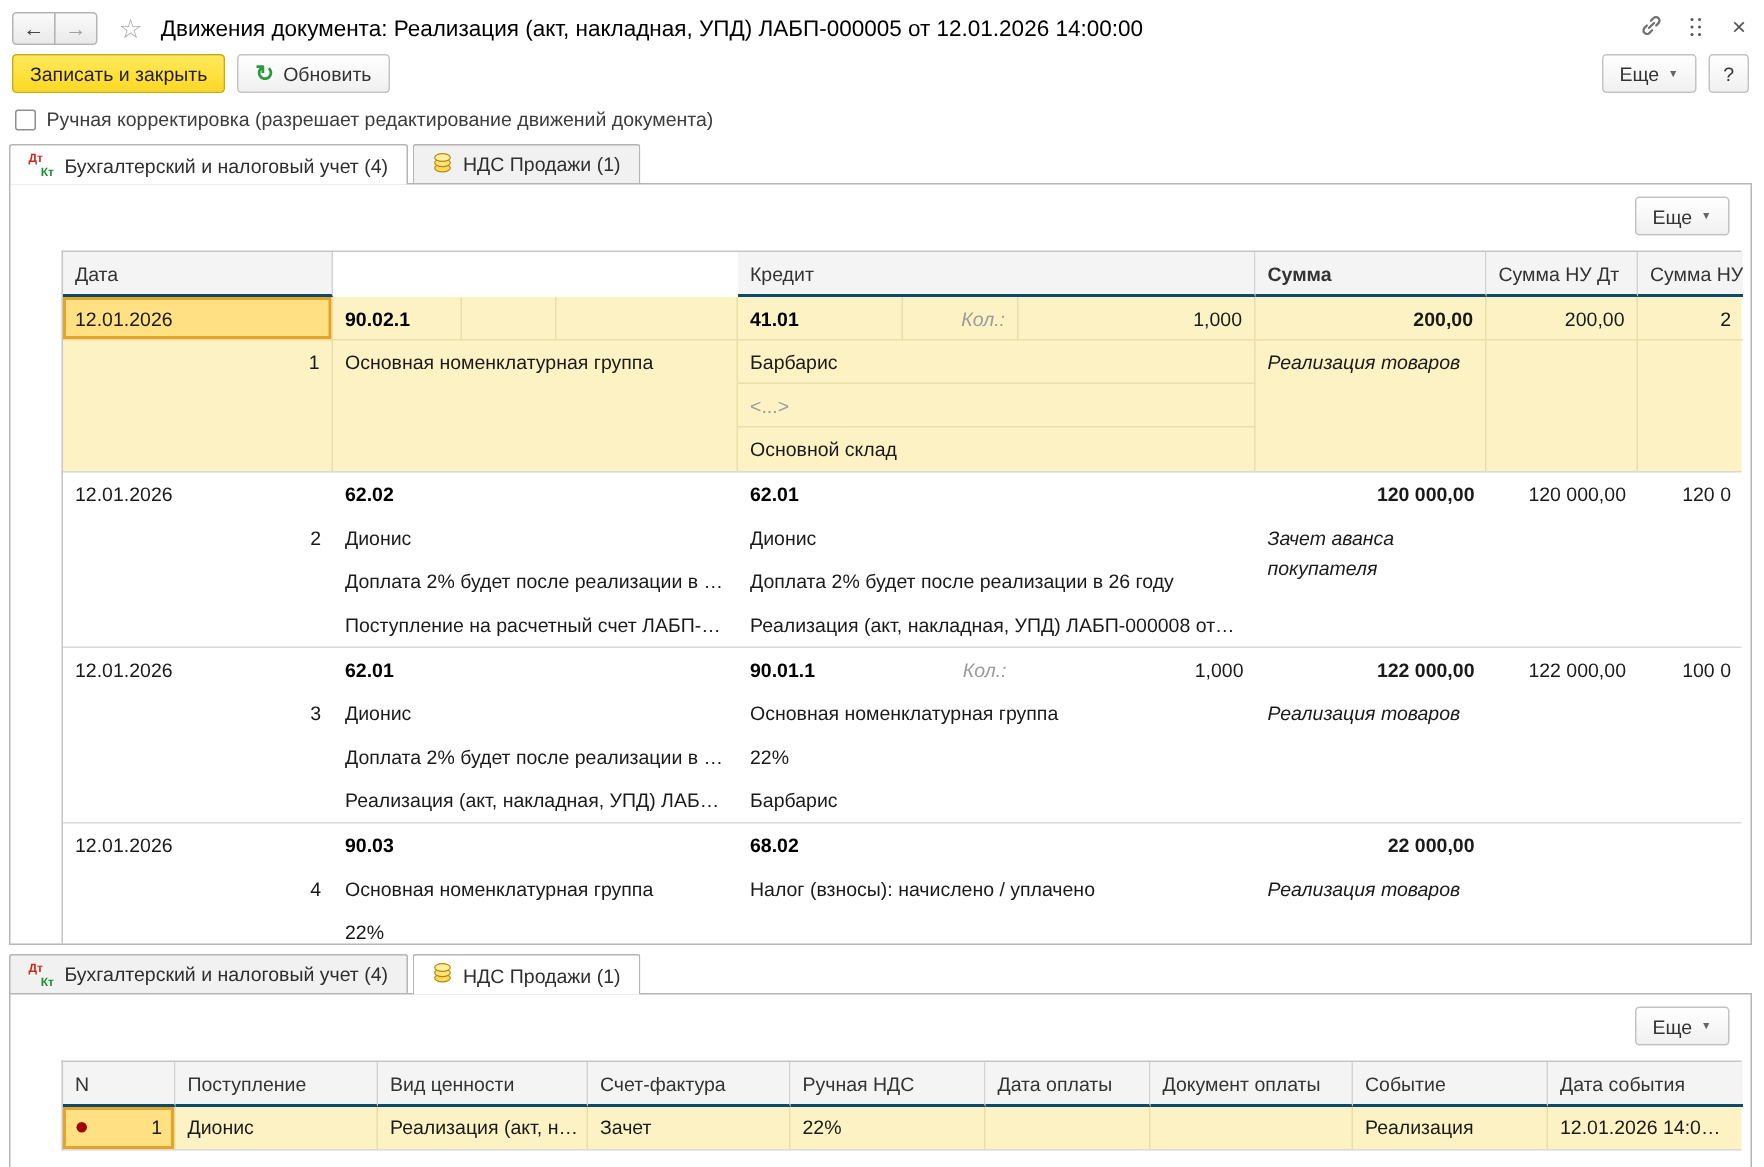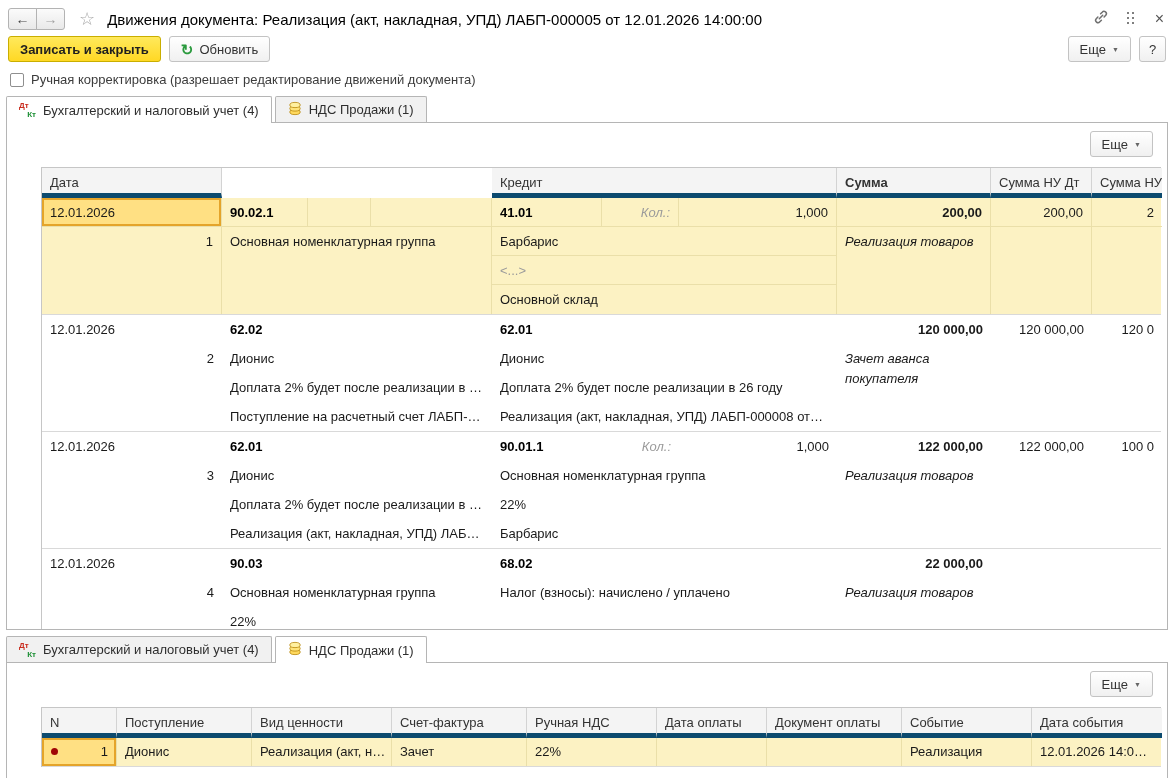--- a/index.html
+++ b/index.html
@@ -18,21 +18,21 @@
   .winicons { margin-left:auto; display:flex; align-items:center; gap:18px; color:#666; }
   .dots { display:inline-grid; grid-template-columns:repeat(2,5px); grid-auto-rows:5px; }
   .dots i { width:2.6px; height:2.6px; background:#555; border-radius:50%; }
   .xclose { font-size:16px; color:#555; line-height:16px; }
 
   
   .toolbar { display:flex; align-items:center; gap:8px; padding:4px 10px 0 8px; height:30px; }
   .btn { display:inline-flex; align-items:center; gap:6px; height:26px; padding:0 11px;
     background:linear-gradient(#ffffff,#f0f0f0); border:1px solid #c3c3c3; border-radius:3px;
     font-size:13px; color:#333; cursor:pointer; white-space:nowrap; }
-  .btn.yellow { background:linear-gradient(#ffe95c,#ffd824); border-color:#c9ae00; font-weight:bold; color:#1f1f1f; }
+  .btn.yellow { background:linear-gradient(#ffe95c,#ffd824); border-color:#c9ae00; font-weight:normal; color:#1f1f1f; }
   .btn.square { width:27px; padding:0; justify-content:center; }
   .caret { font-size:7px; color:#666; }
   .refresh-glyph { color:#2b9a3e; font-weight:bold; font-size:15px; line-height:15px; }
   .tb-right { margin-left:auto; display:flex; gap:8px; }
 
   
   .checkrow { display:flex; align-items:center; gap:7px; padding:10px 0 0 10px; font-size:13px; color:#3c3c3c; }
   .cb { width:14px; height:14px; background:#fff; border:1px solid #8f8f8f; border-radius:2px; }
 
   
@@ -51,21 +51,21 @@
   .panel2 { height:130px; overflow:hidden; margin-top:0; }
   .panel .more-btn { position:absolute; top:8px; right:14px; }
   .tabstrip.second { margin-top:6px; }
 
   
   .tbl { position:absolute; top:44px; left:34px; width:1120px; border:1px solid #c6c6c6; border-right:none; border-bottom:none; }
   .acc-grid { display:grid; grid-template-columns:180px 86px 63px 121px 110px 77px 158px 154px 101px 70px; }
   .vat-grid { display:grid; grid-template-columns:75px 135px 140px 135px 130px 110px 135px 130px 130px; }
   .c { padding:0 8px; font-size:13px; line-height:29px; white-space:nowrap; overflow:hidden; }
   .h { line-height:30px; height:30px; background:#f4f4f4; border-right:1px solid #d3d3d3;
-       border-bottom:5px solid #0c4a6e; color:#333; }
+       border-bottom:2px solid #0c4a6e; color:#333; }
   .h.noR, .c.noR { border-right:none !important; }
   .acct { font-weight:bold; color:#000; }
   .qlbl { font-style:italic; color:#9b9b9b;text-align:right; }
   .num { text-align:right; }
   .sum { font-weight:bold; }
   .comment { font-style:italic; white-space:normal; line-height:20px; padding-top:5px; }
   .dim { color:#9b9b9b; }
   .acc-row { border-bottom:1px solid #d9d9d9; grid-auto-rows:29px; }
   .acc-row.sel { background:#fcf2c3; }
   .acc-row.sel .c { border-right:1px solid #eadfa9; }

